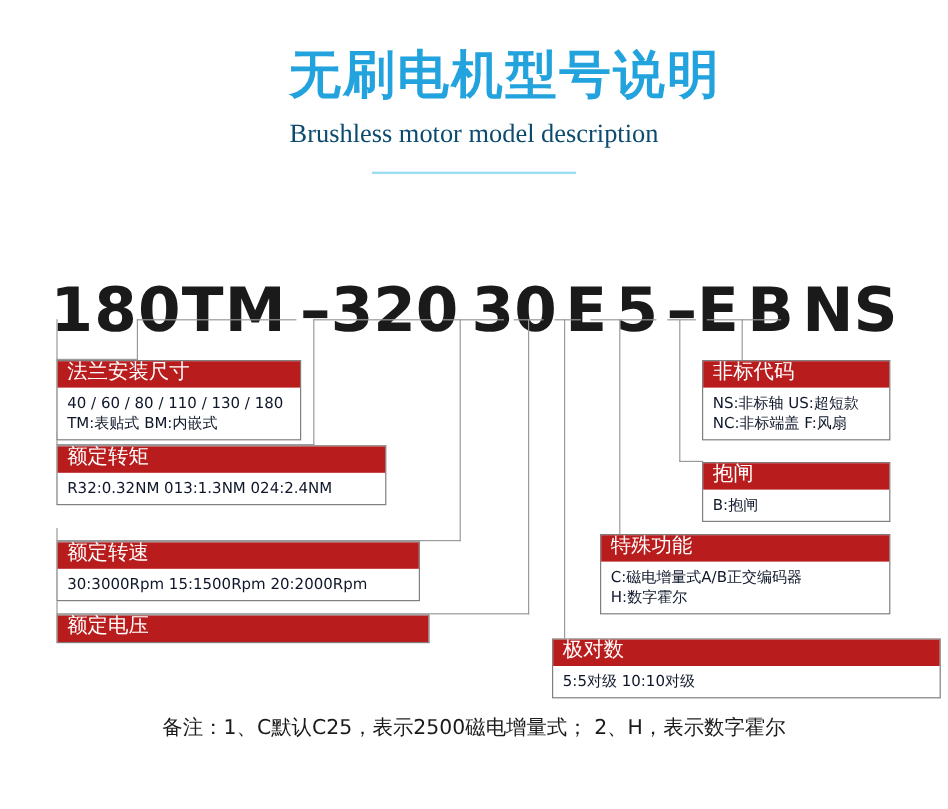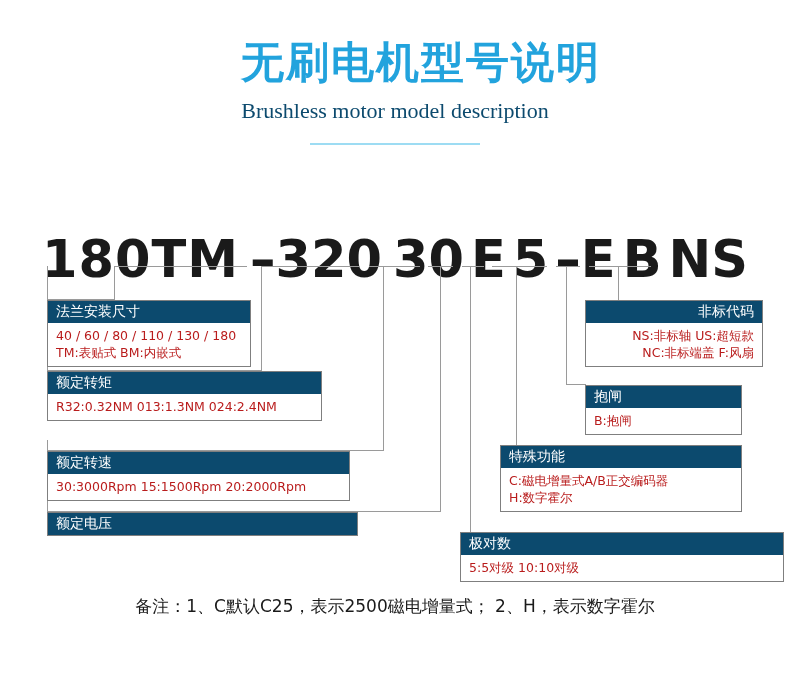--- a/index.html
+++ b/index.html
@@ -81,48 +81,48 @@
   .lnh { height: 1px; }
 
   
   .box {
     position: absolute;
     border: 1px solid #7f7f7f;
     background: #ffffff;
     box-sizing: border-box;
   }
   .box-hd {
-    background: #0c4a6e;
+    background: #b91c1c;
     color: #ffffff;
-    font-size: 14px;
+    font-size: 17px;
     padding: 3px 8px;
-    font-family: Liberation Serif, serif;
+    font-family: Liberation Mono, monospace;
     line-height: 16px;
     box-sizing: border-box;
   }
   .box-bd {
     padding: 4px 8px 5px 8px;
     font-size: 12.5px;
-    color: #b91c1c;
+    color: #0f172a;
     line-height: 17px;
     font-family: "DejaVu Sans", sans-serif;
     box-sizing: border-box;
   }
   .box-bd div { white-space: nowrap; }
 
   
   #box-flange  { left: 47px;  top: 300px; width: 204px; }
   #box-torque  { left: 47px;  top: 371px; width: 275px; }
   #box-speed   { left: 47px;  top: 451px; width: 303px; }
   #box-voltage { left: 47px;  top: 512px; width: 311px; }
 
   #box-poles   { left: 460px; top: 532px; width: 324px; }
   #box-special { left: 500px; top: 445px; width: 242px; }
   #box-brake   { left: 585px; top: 385px; width: 157px; }
-  #box-nonstd  { left: 585px; top: 300px; width: 178px; text-align: right; }
+  #box-nonstd  { left: 585px; top: 300px; width: 157px; }
 
   
   .footnote {
     position: absolute;
     left: 0;
     top: 595px;
     width: 790px;
     text-align: center;
     font-size: 17px;
     color: #1a1a1a;

